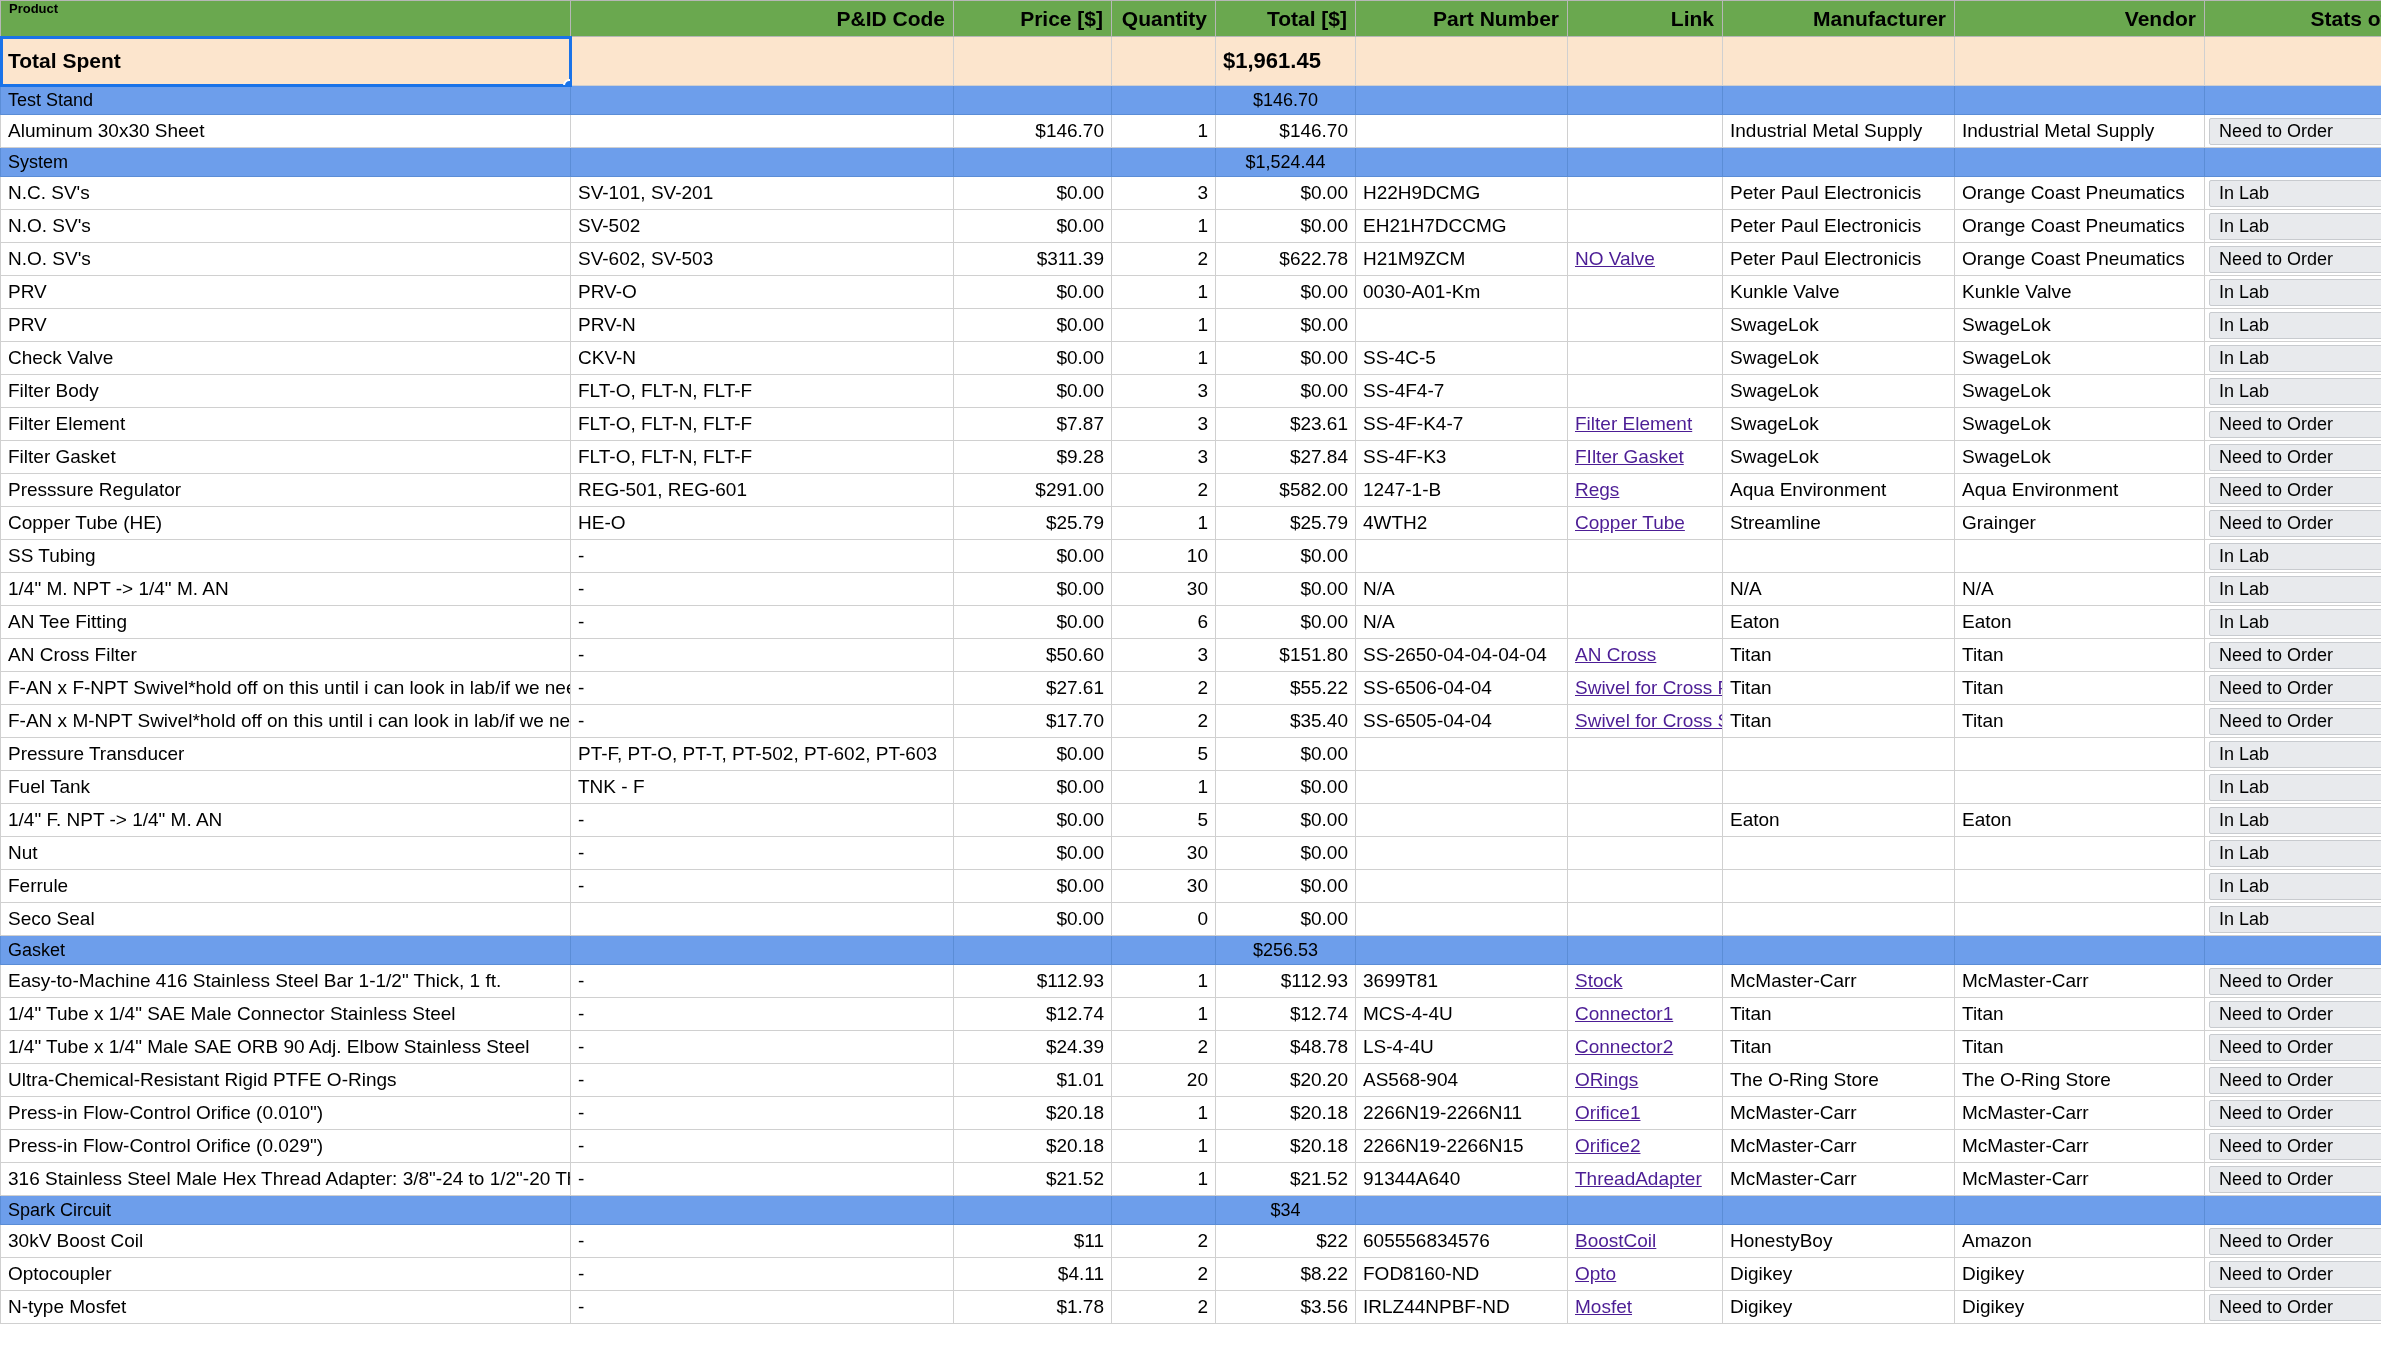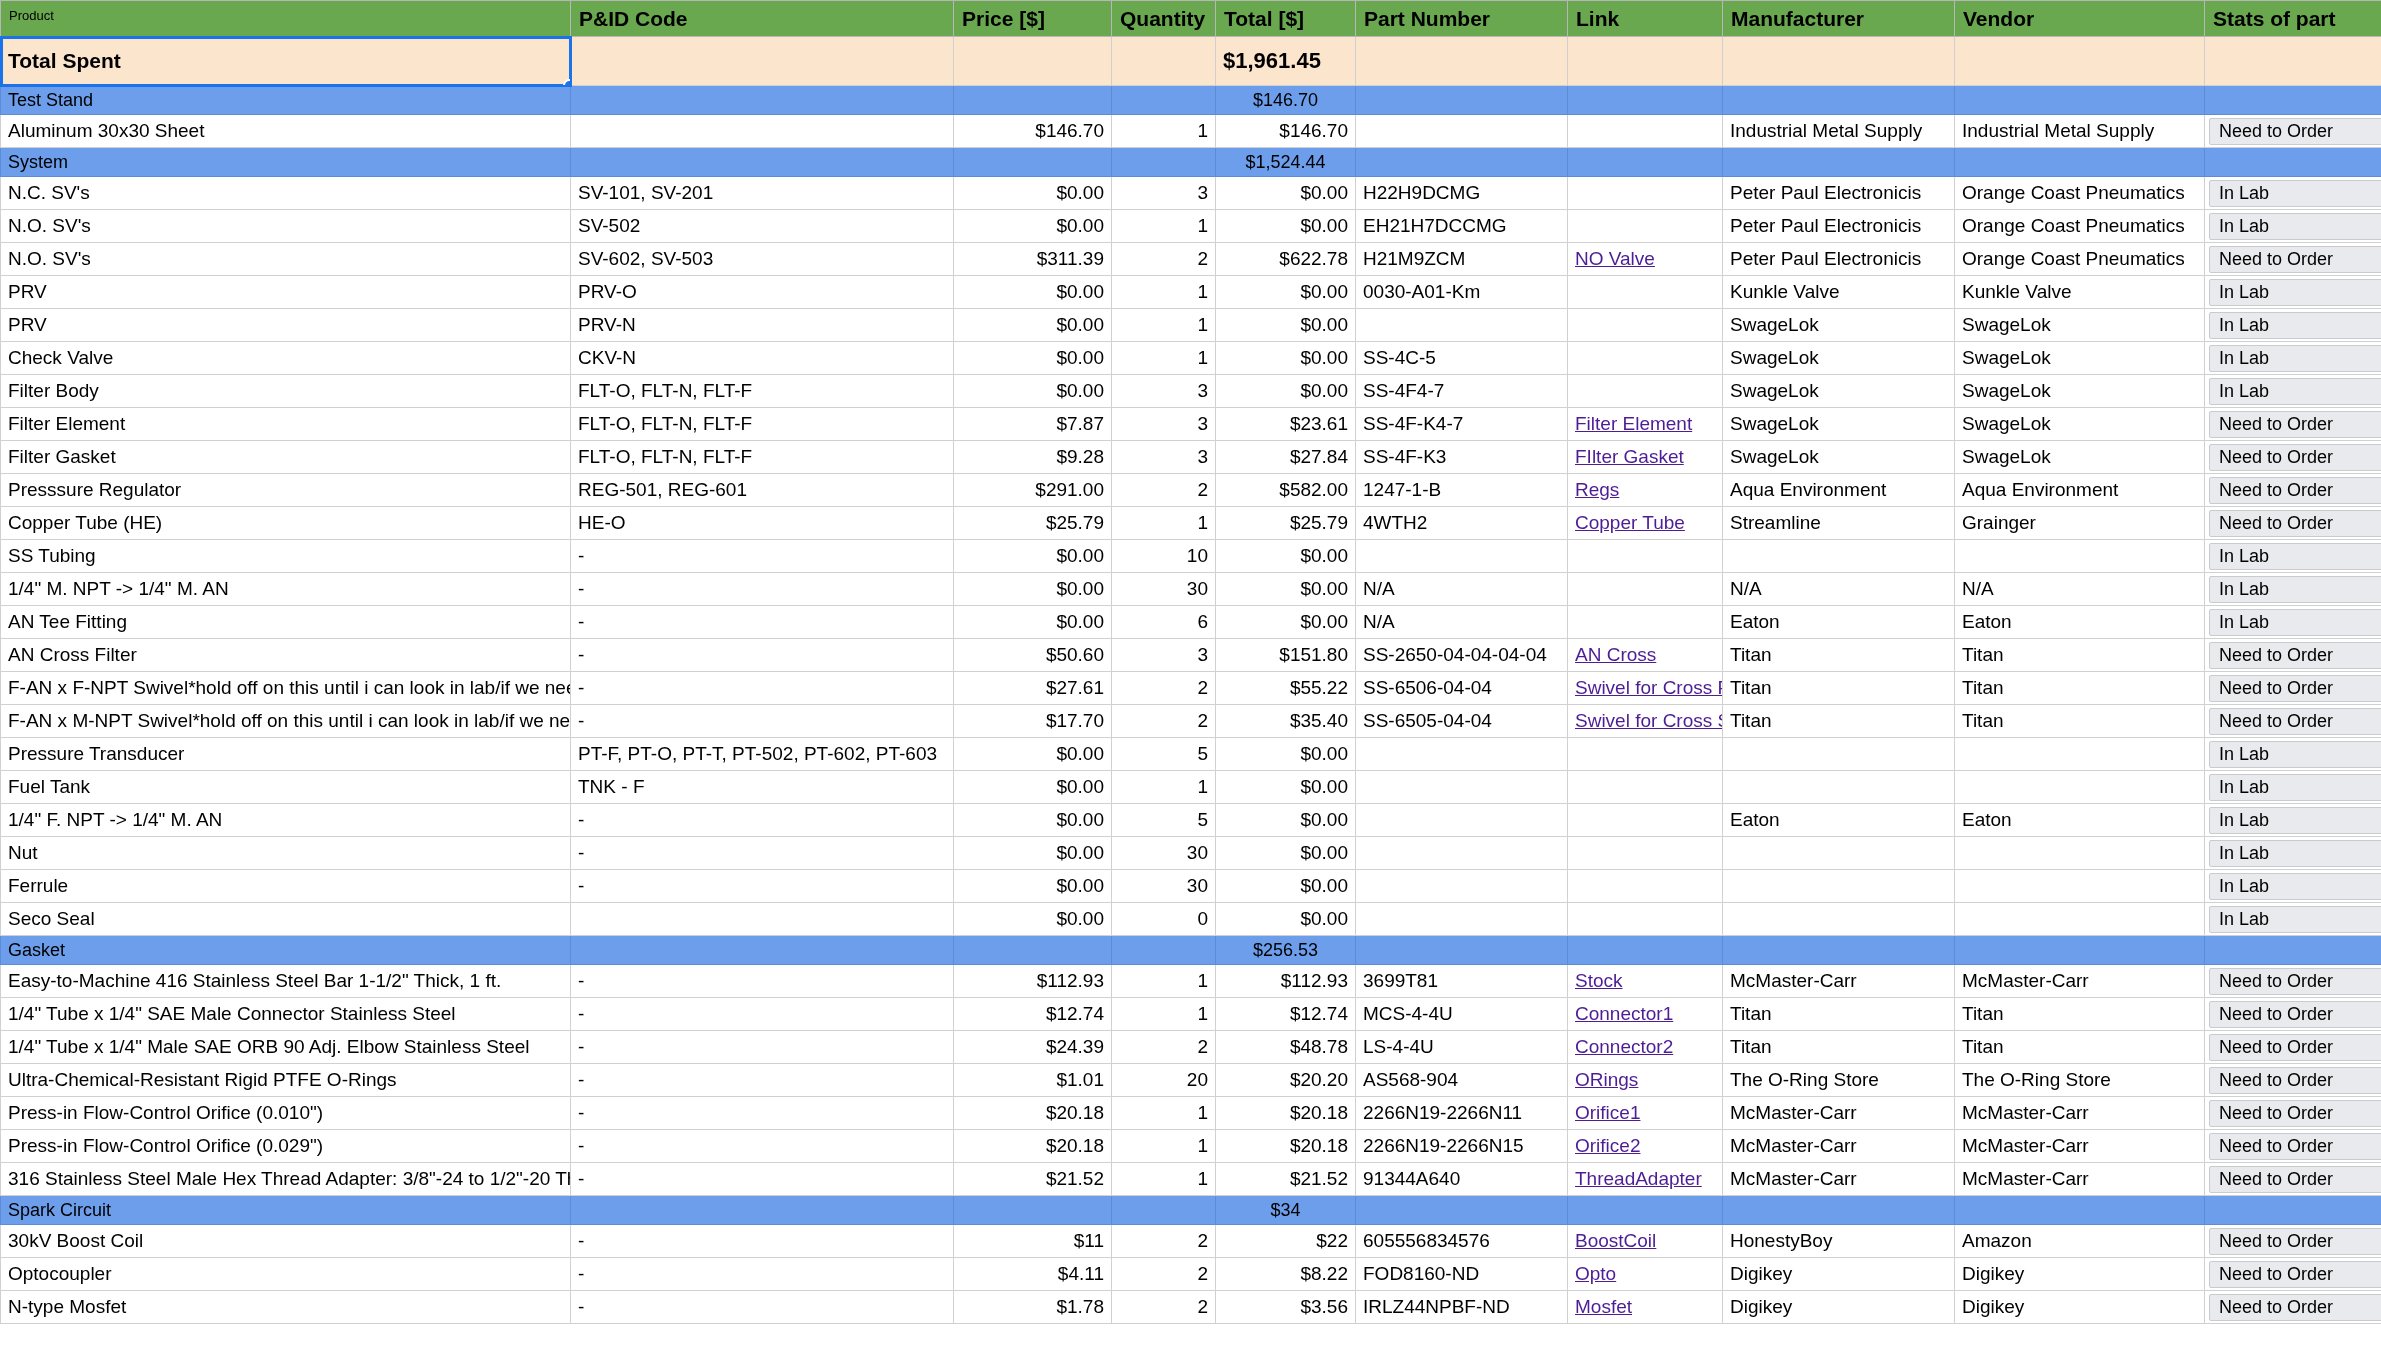--- a/index.html
+++ b/index.html
@@ -29,31 +29,31 @@
   col.c8 { width: 250px; }
   col.c9 { width: 237px; }
 
   thead th {
     background: #6aa84f;
     color: #000;
     font-weight: bold;
     border: 1px solid #b7b7b7;
     height: 36px;
     padding: 0 8px;
-    text-align: left;
+    text-align: right;
     font-size: 21px;
     white-space: nowrap;
     overflow: hidden;
   }
   thead th.left {
     text-align: left;
     font-size: 13px;
     vertical-align: top;
-    padding-top: 7px;
-    font-weight: normal;
+    padding-top: 0;
+    font-weight: bold;
   }
 
   tbody td {
     border: 1px solid #d0d0d0;
     height: 33px;
     padding: 0 7px;
     vertical-align: middle;
     white-space: nowrap;
     overflow: hidden;
     background: #ffffff;

